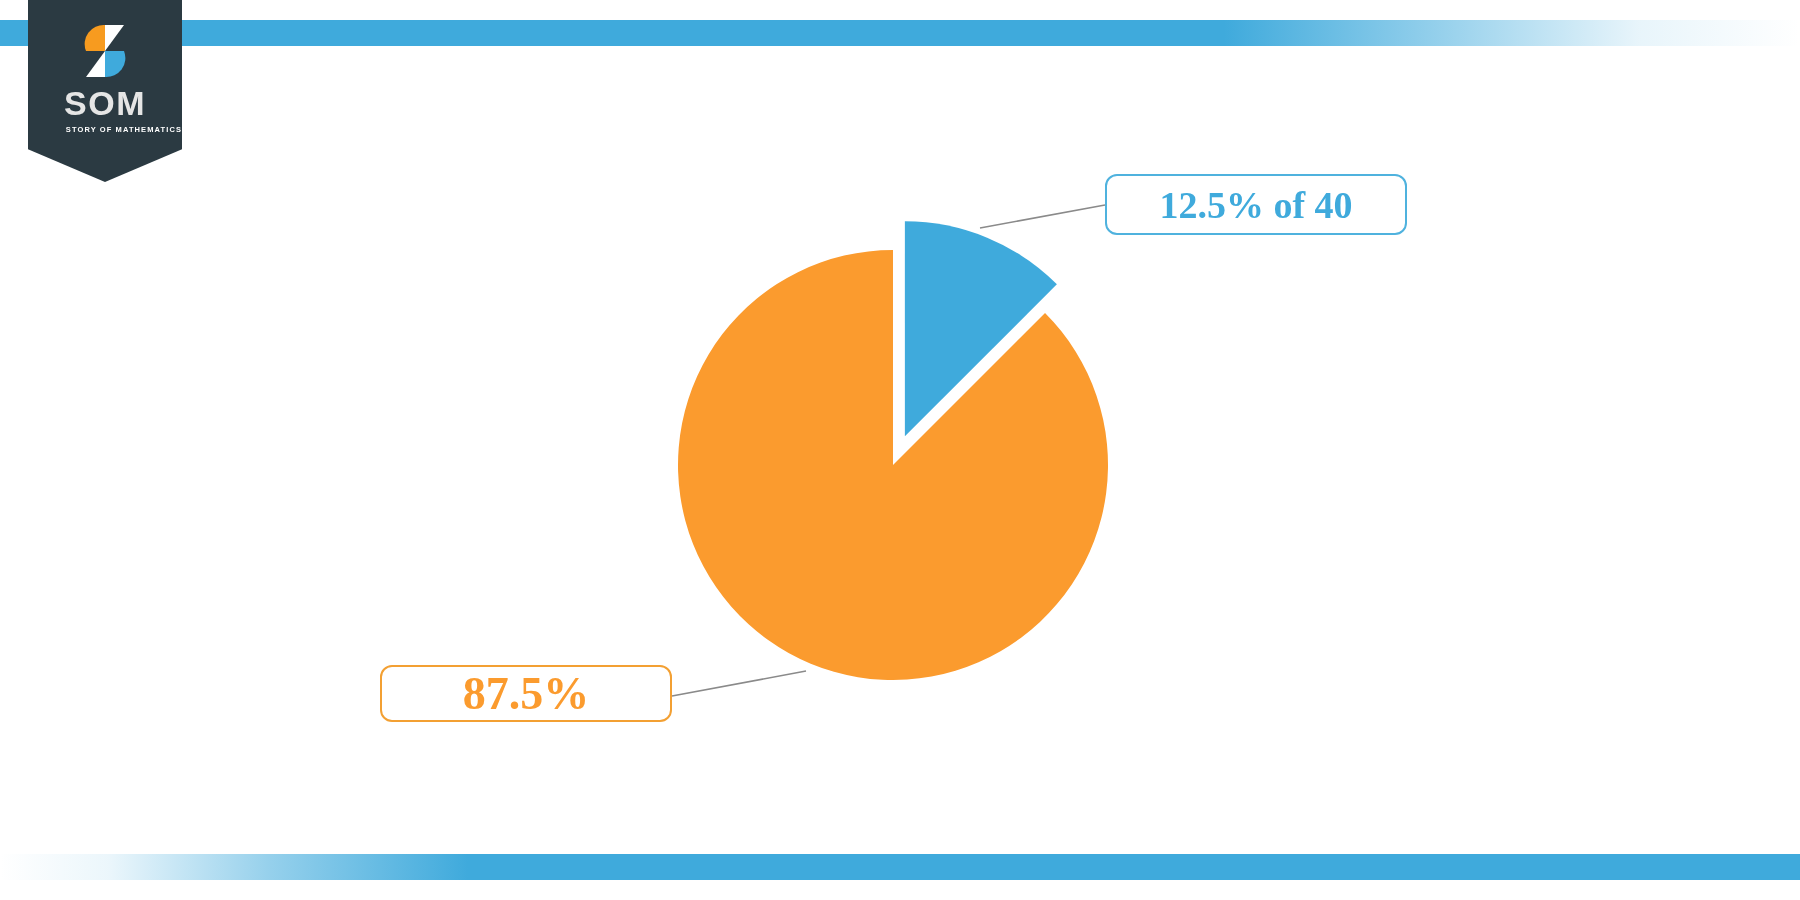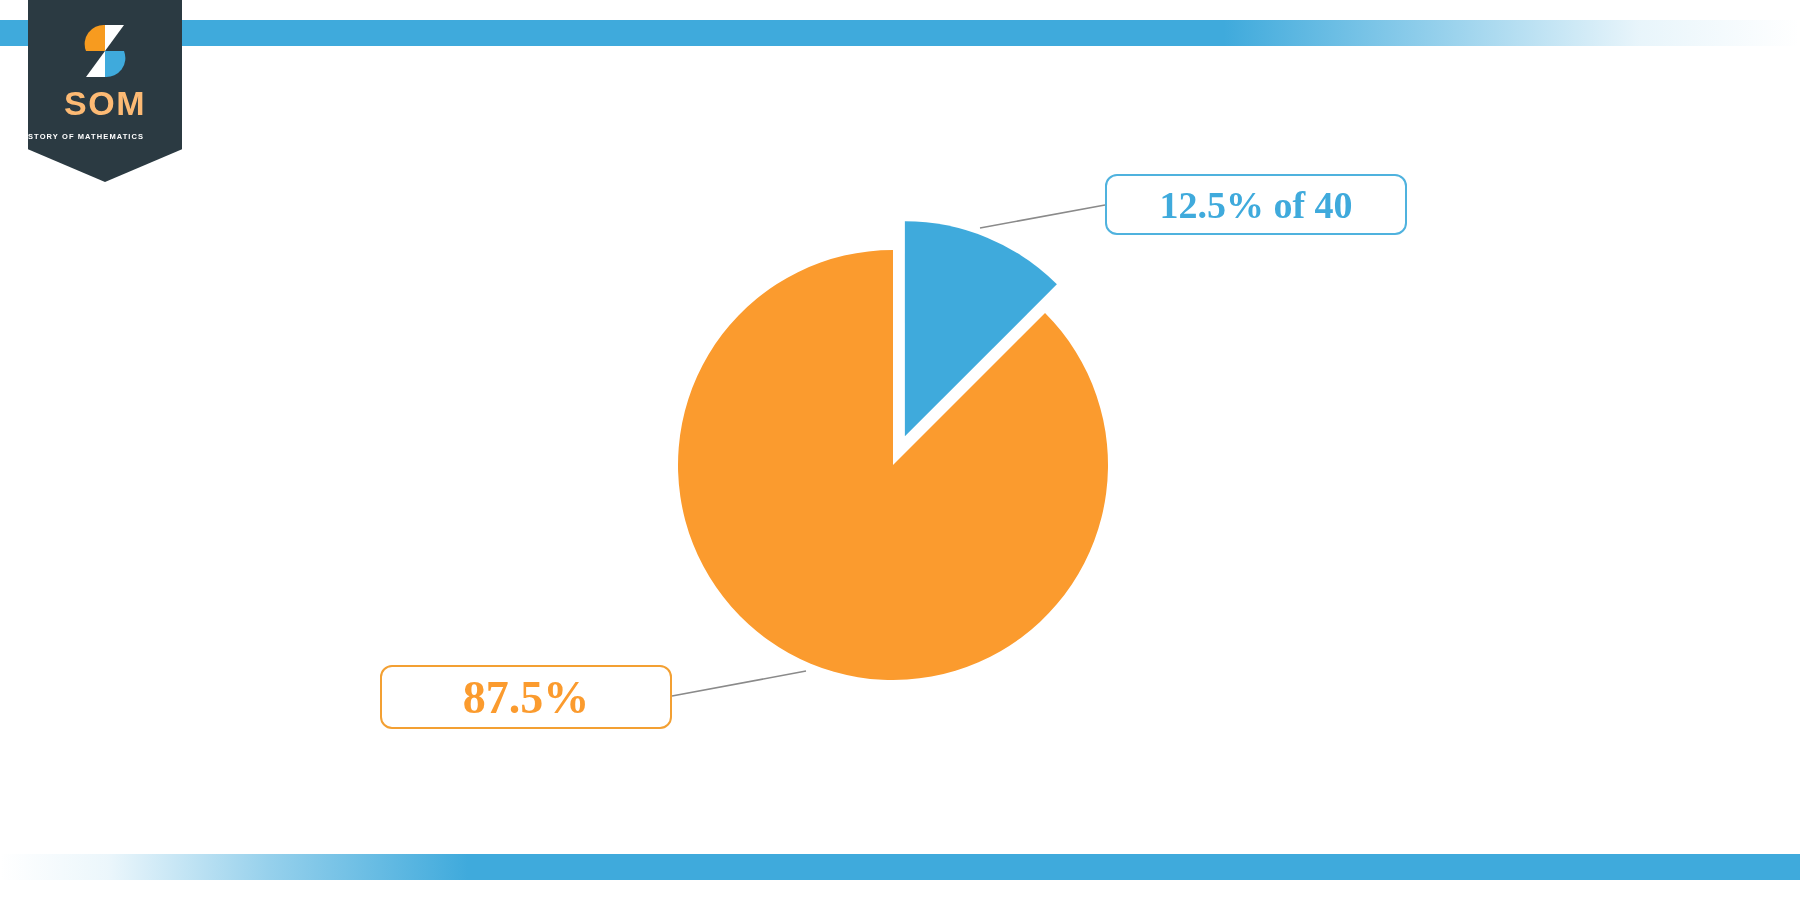--- a/index.html
+++ b/index.html
@@ -68,40 +68,39 @@
     transform: translateX(-50%);
     width: 52px;
     height: 54px;
   }
   #logo-wordmark {
     position: absolute;
     left: 0;
     top: 86px;
     width: 100%;
     text-align: center;
-    color: #fdba74;
+    color: #e5e5e5;
     font-family: "Liberation Sans", sans-serif;
     font-weight: bold;
     font-size: 34px;
     letter-spacing: 1.5px;
     line-height: 1;
   }
   #logo-tagline {
     position: absolute;
     left: 0;
     top: 126px;
     width: 100%;
-    text-align: left;
+    text-align: right;
     color: #ffffff;
     font-family: "Liberation Sans", sans-serif;
     font-weight: bold;
     font-size: 7.5px;
     letter-spacing: 1.1px;
     line-height: 1;
-    margin-top: 7px;
   }
 
   
   #chart-svg {
     position: absolute;
     left: 0;
     top: 0;
     width: 1800px;
     height: 900px;
   }
@@ -128,21 +127,21 @@
     width: 302px;
     height: 61px;
     border-color: #4FB2DE;
     color: #3FAADC;
     font-size: 38px;
   }
   #callout-orange {
     left: 380px;
     top: 665px;
     width: 292px;
-    height: 64px;
+    height: 57px;
     border-color: #F3A033;
     color: #FB9B2E;
     font-size: 46px;
   }
 </style>
 </head>
 <body>
 
 <div id="stage">
 

